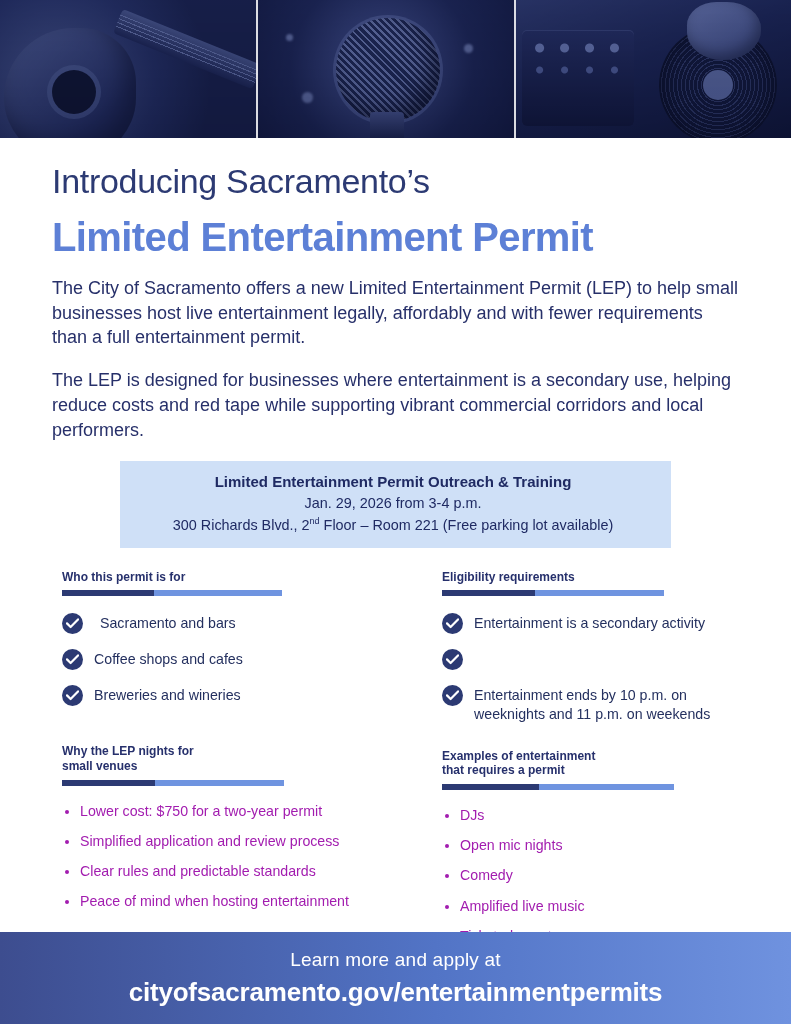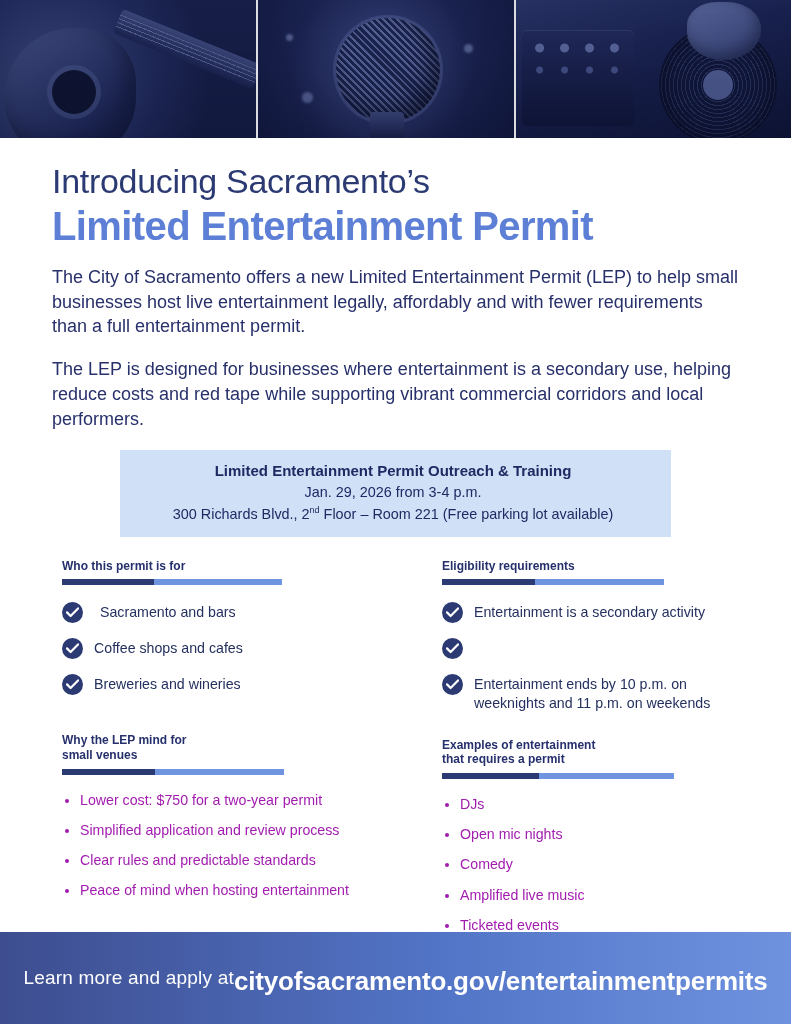--- a/index.html
+++ b/index.html
@@ -185,21 +185,21 @@
     font-weight: normal;
     color: #2c3a73;
     margin: 26px 0 0 0;
     letter-spacing: -0.3px;
     line-height: 1.05;
   }
   .title-line2 {
     font-size: 40px;
     font-weight: bold;
     color: #5d80d6;
-    margin: 5px 0 0 0;
+    margin: 16px 0 0 0;
     letter-spacing: -0.6px;
     line-height: 1.05;
   }
 
   .intro {
     font-size: 18px;
     line-height: 1.38;
     color: #27306a;
     margin-top: 18px;
     max-width: 690px;
@@ -299,21 +299,21 @@
 
   
   .footer {
     position: absolute;
     left: 0; bottom: 0;
     width: 791px;
     height: 92px;
     background: linear-gradient(90deg, #3d4d8f 0%, #5274c6 55%, #6f92df 100%);
     color: #ffffff;
     display: flex;
-    flex-direction: row;
+    flex-direction: column;
     align-items: center;
     justify-content: center;
   }
   .footer-top {
     font-size: 19px;
     letter-spacing: 0.2px;
   }
   .footer-url {
     font-size: 26px;
     font-weight: bold;
@@ -394,21 +394,21 @@
           <span class="check-icon">
             <svg width="13" height="11" viewBox="0 0 13 11">
                 <path d="M1 5.4 L4.6 9 L12 1.4" stroke="#ffffff" stroke-width="2.2" fill="none" stroke-linecap="round" stroke-linejoin="round"></path>
               </svg>
           </span>
           <span class="check-text">Breweries and wineries</span>
         </li>
       </ul>
 
       <div class="block-gap-left">
-        <div class="sec-head">Why the LEP mind for</div>
+        <div class="sec-head">Why the LEP nights for</div>
         <div class="sec-head">small venues</div>
         <div class="sec-rule rule-w3"></div>
         <ul class="bullet-list">
           <li>Lower cost: $750 for a two-year permit</li>
           <li>Simplified application and review process</li>
           <li>Clear rules and predictable standards</li>
           <li>Peace of mind when hosting entertainment</li>
         </ul>
       </div>
     </div>

